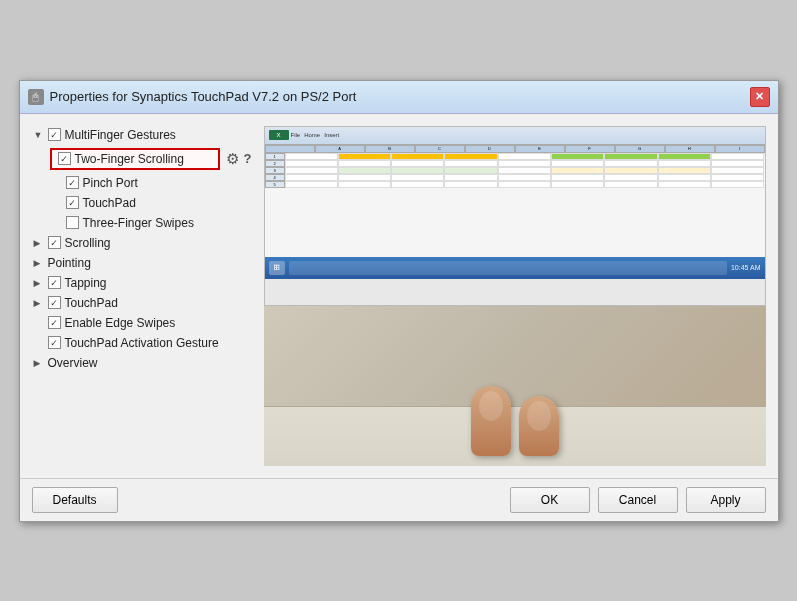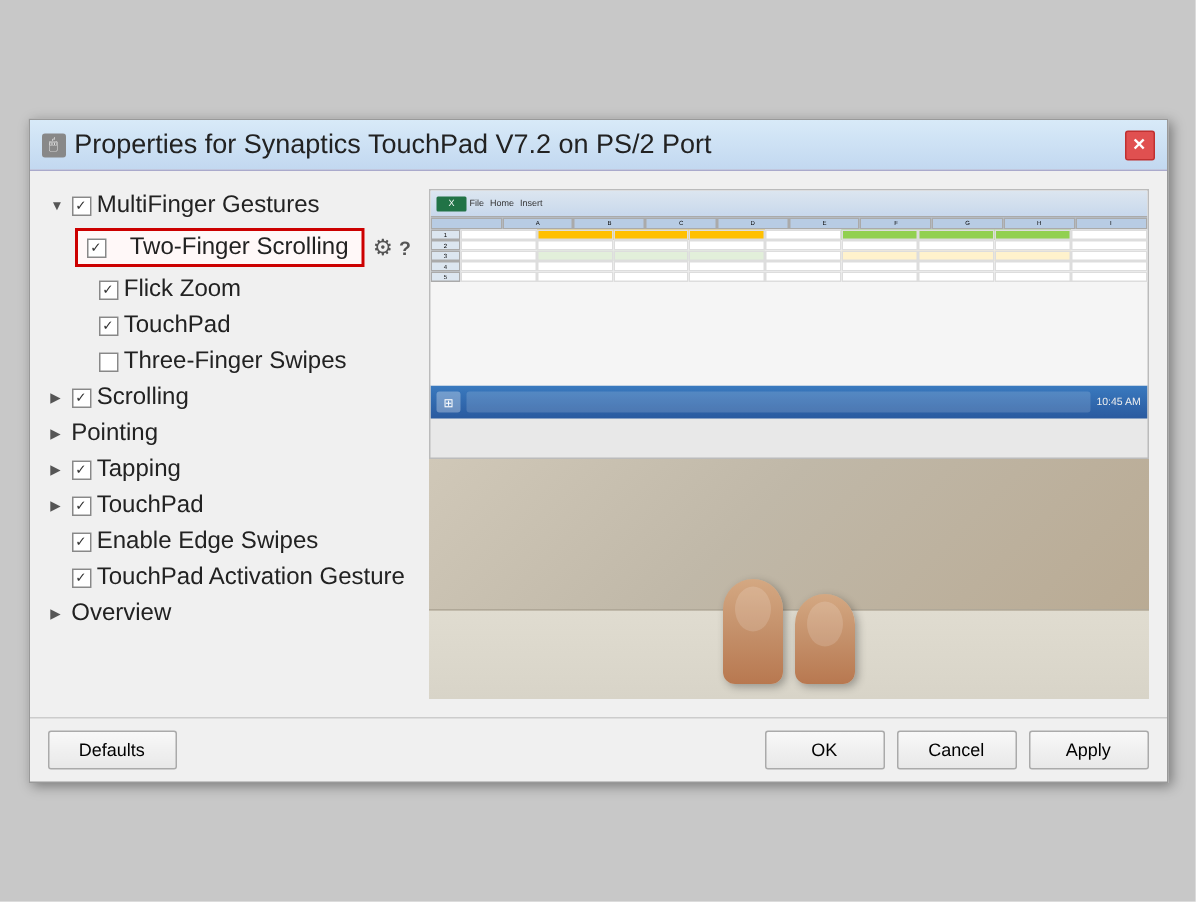--- a/index.html
+++ b/index.html
@@ -40,21 +40,21 @@
       height: 16px;
       background: #888;
       border-radius: 2px;
       display: flex;
       align-items: center;
       justify-content: center;
       font-size: 10px;
       color: white;
     }
     .title-text {
-      font-size: 18px;
+      font-size: 13px;
       color: #222;
       font-weight: normal;
     }
     .close-btn {
       width: 20px;
       height: 20px;
       background: #e05050;
       border: 1px solid #c03030;
       border-radius: 2px;
       cursor: pointer;
@@ -105,21 +105,21 @@
       justify-content: center;
       font-size: 10px;
       flex-shrink: 0;
     }
     .checkbox.checked::after {
       content: '✓';
       color: #333;
       font-size: 9px;
     }
     .item-label {
-      font-size: 16px;
+      font-size: 12px;
       color: #222;
     }
     .right-panel {
       flex: 1;
       display: flex;
       flex-direction: column;
       gap: 0;
     }
     .preview-top {
       width: 100%;
@@ -235,31 +235,31 @@
 
     <div class="left-panel">
 
       <div class="tree-item level-0">
         <span class="triangle">▼</span>
         <span class="checkbox checked"></span>
         <span class="item-label">MultiFinger Gestures</span>
       </div>
 
       <div style="display:flex;align-items:center;padding-left:18px;padding-top:2px;padding-bottom:2px;">
-        <div style="display:flex;align-items:center;gap:16px;border:2px solid #cc0000;background:#fff8f8;padding:2px 6px;flex:1;">
+        <div style="display:flex;align-items:center;gap:4px;border:2px solid #cc0000;background:#fff8f8;padding:2px 6px;flex:1;">
           <span class="checkbox checked"></span>
           <span class="item-label">Two-Finger Scrolling</span>
         </div>
         <span style="margin-left:6px;font-size:15px;color:#555;cursor:pointer;">⚙</span>
         <span style="margin-left:4px;font-size:13px;color:#555;cursor:pointer;font-weight:bold;">?</span>
       </div>
 
       <div class="tree-item level-2">
         <span class="checkbox checked"></span>
-        <span class="item-label">Flick Zoom</span>
+        <span class="item-label">Pinch Port</span>
       </div>
 
       <div class="tree-item level-2">
         <span class="checkbox checked"></span>
         <span class="item-label">TouchPad</span>
       </div>
 
       <div class="tree-item level-2">
         <span class="checkbox"></span>
         <span class="item-label">Three-Finger Swipes</span>

